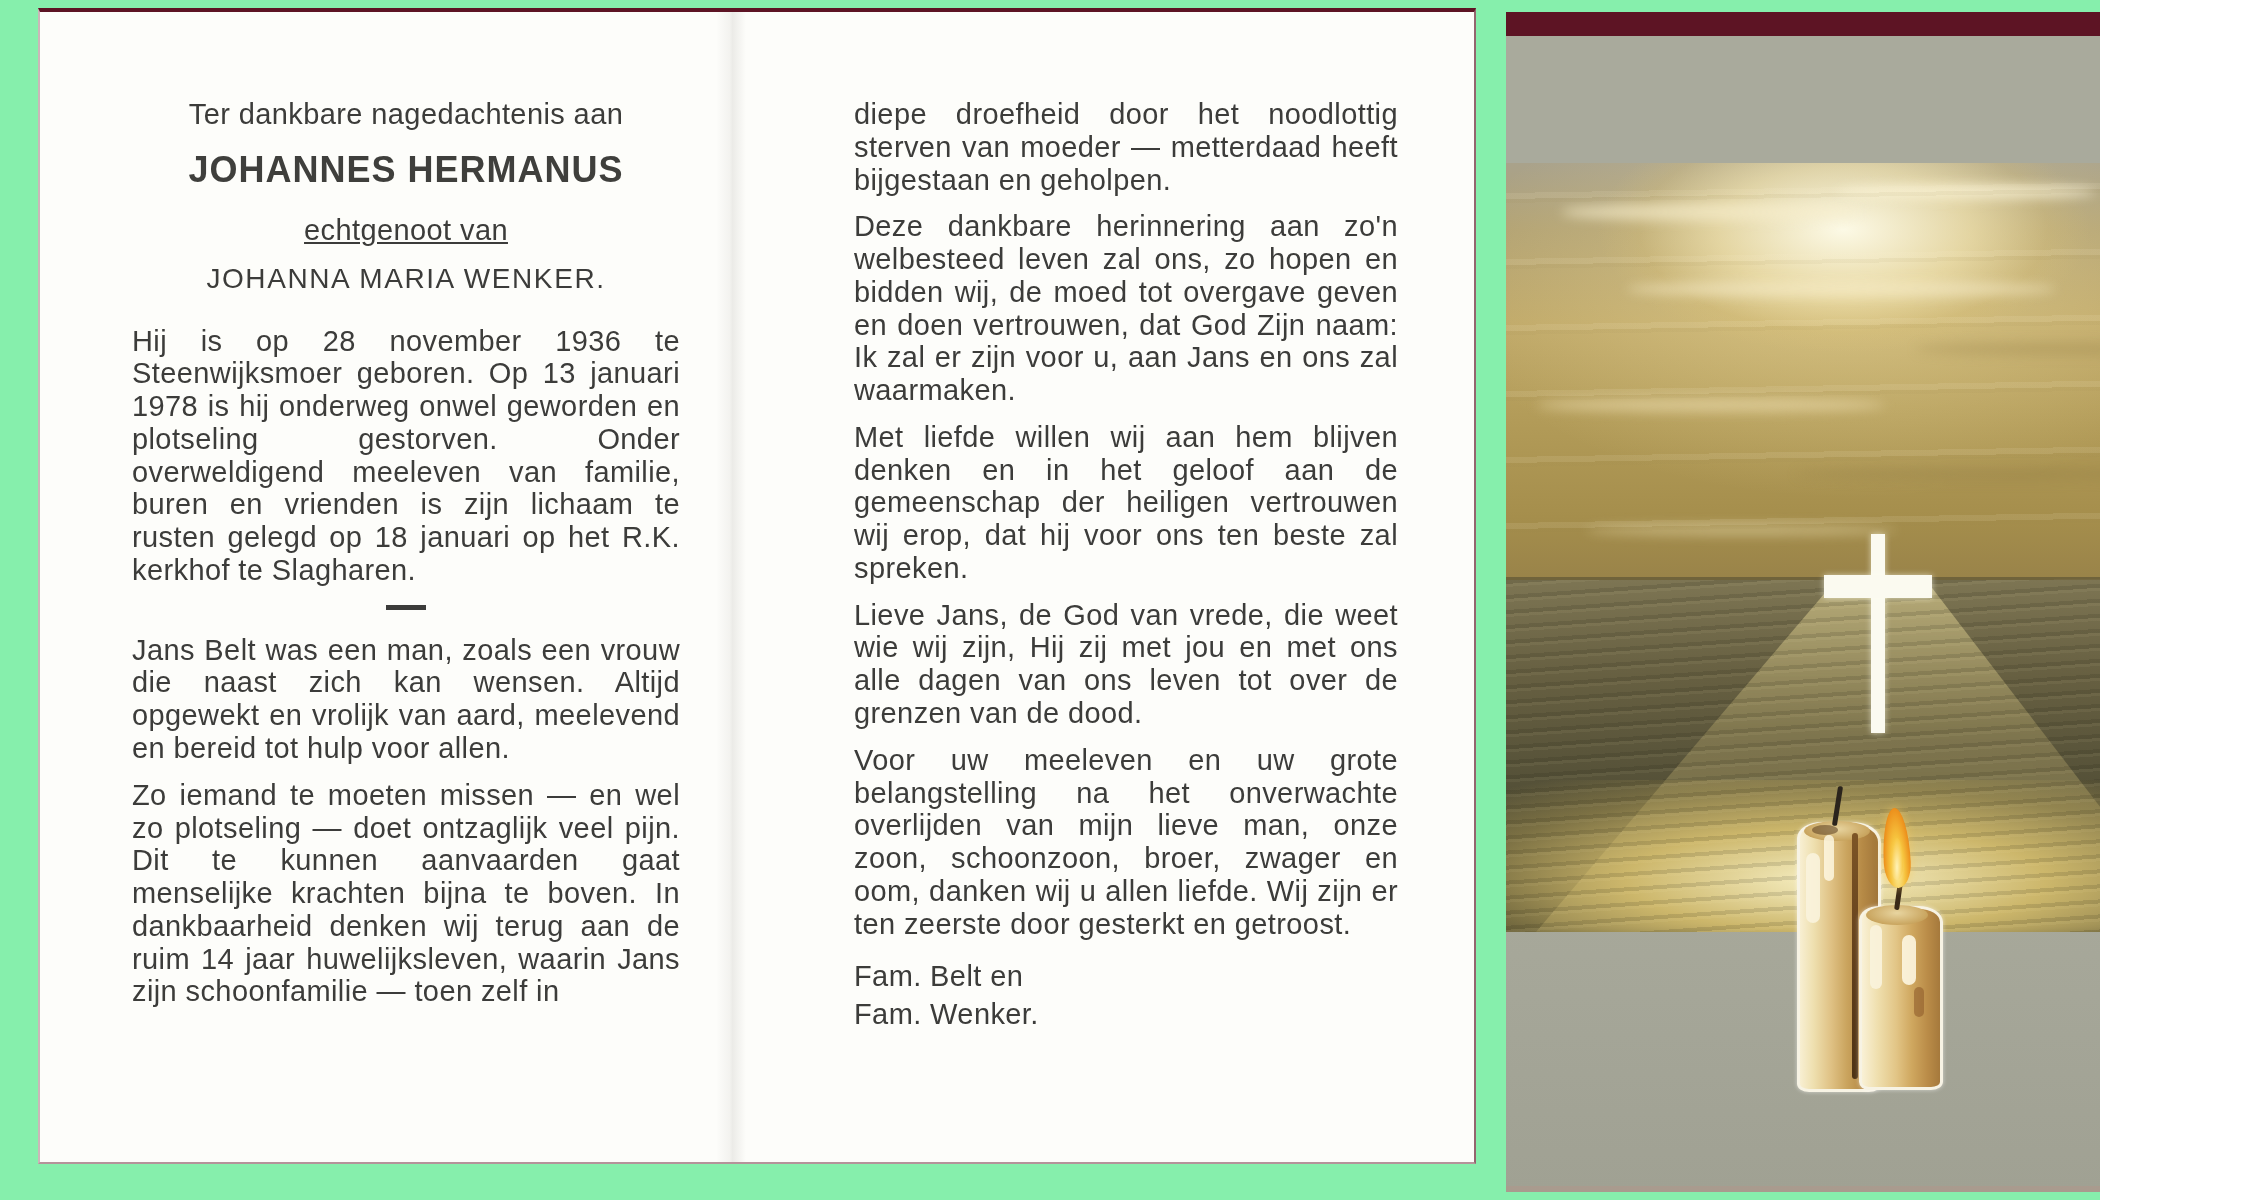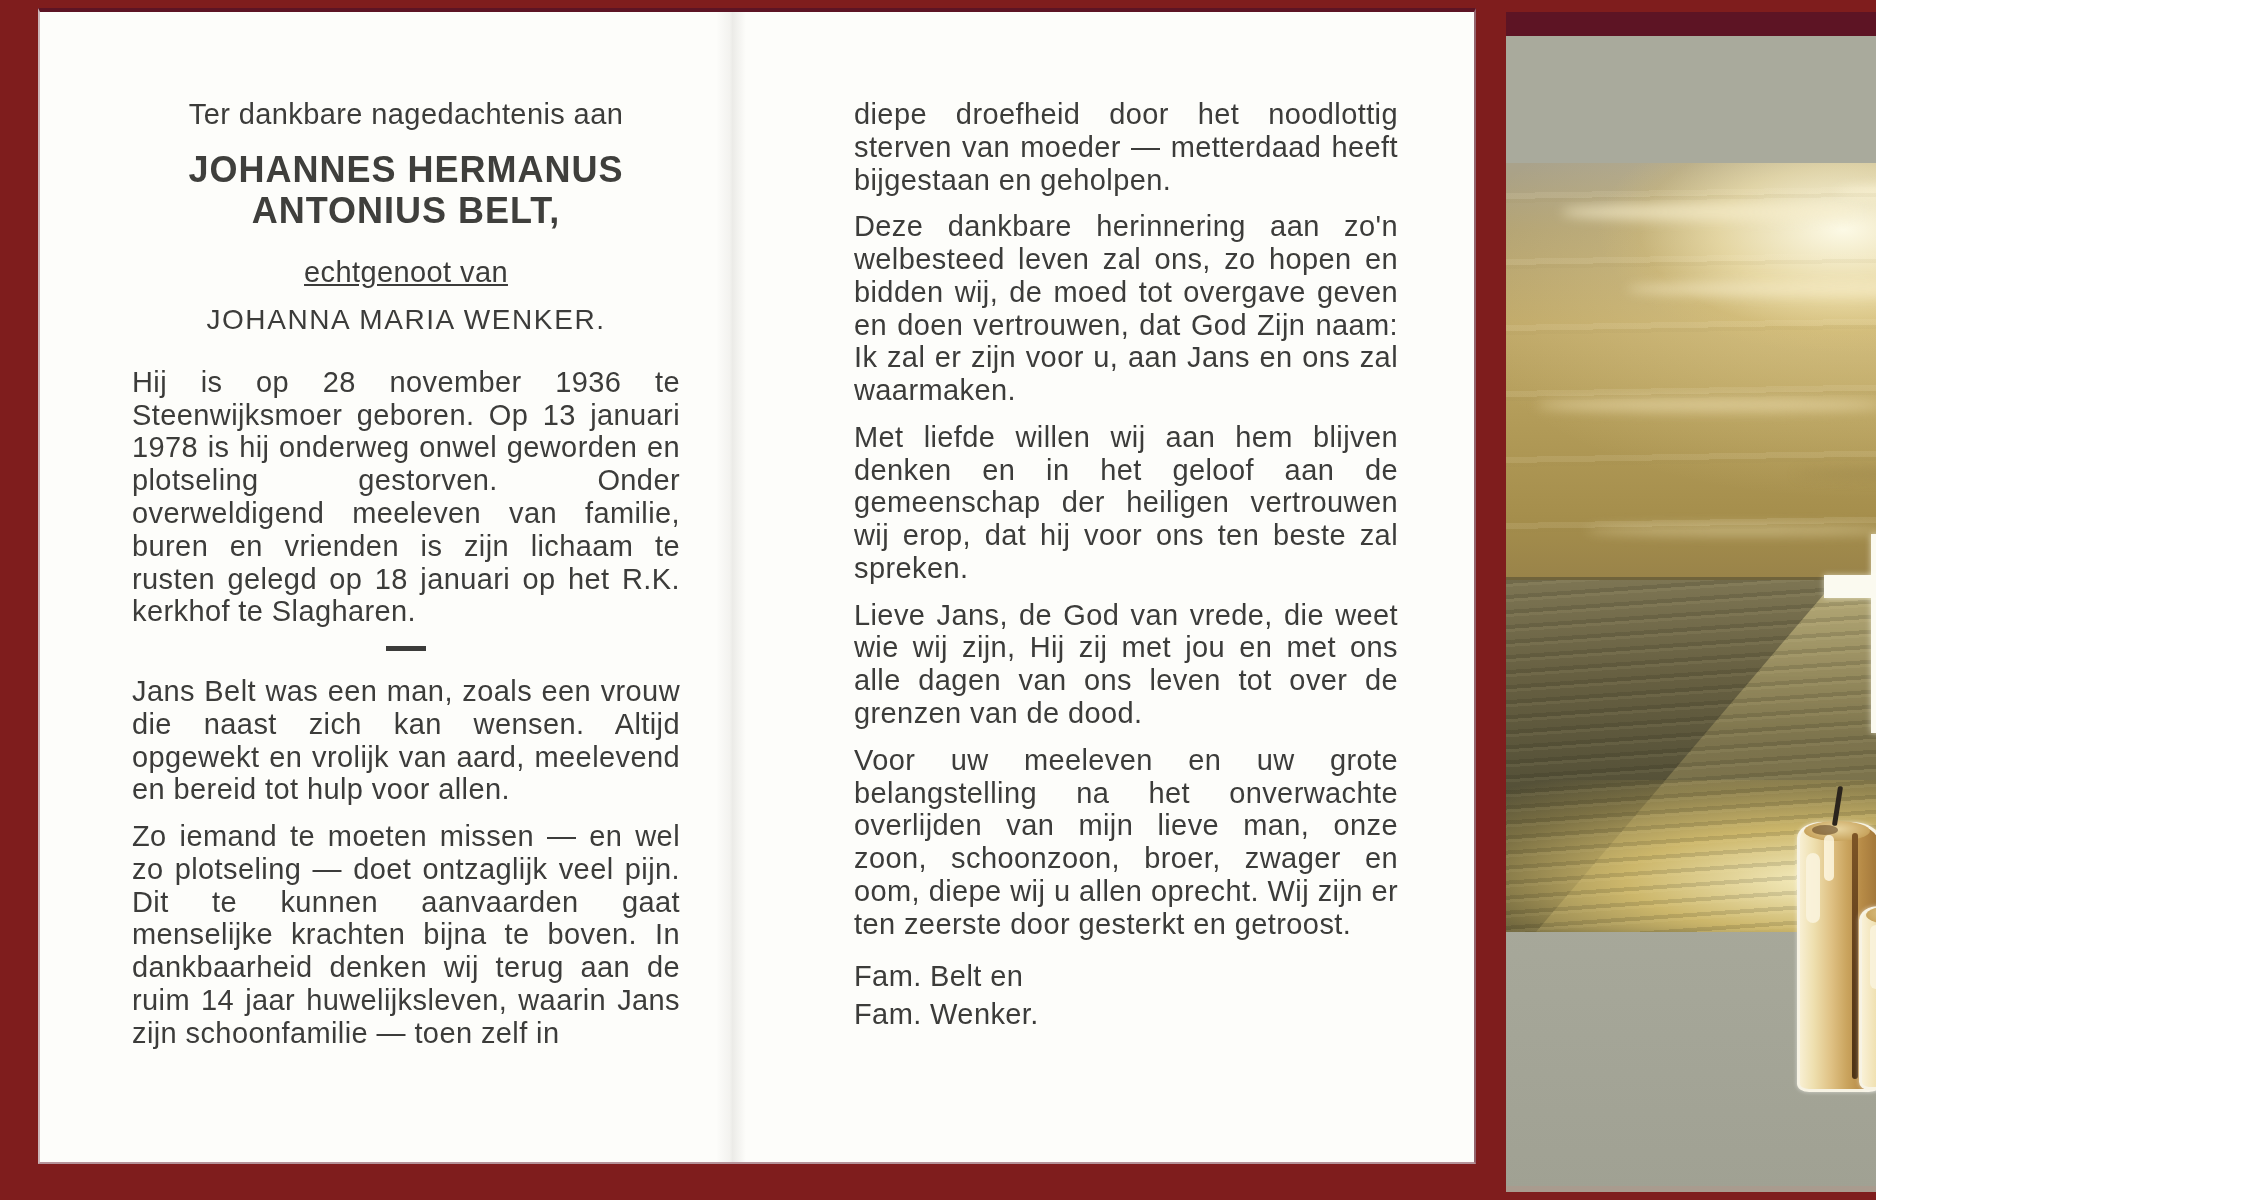--- a/index.html
+++ b/index.html
@@ -1,16 +1,16 @@
 <!DOCTYPE html>
 <html style="--paper: #fdfdfa; --ink: #3c3c3a; --maroon: #5d1424; --card-gray: #a9aa9c; --cross-white: #fbfaf0;"><head>
 <meta charset="utf-8">
 <style>
   html,body{margin:0;padding:0;background:#ffffff;}
-  .stage{position:relative;width:1876px;height:1200px;overflow:hidden;background:#7f1d1d;
+  .stage{position:relative;width:2100px;height:1200px;overflow:hidden;background:#86efac;
          font-family:"Liberation Sans","DejaVu Sans",sans-serif;}
 
   
   .card-left{position:absolute;left:38px;top:8px;width:1434px;height:1150px;
     background:var(--paper);
     border-top:4px solid var(--maroon);
     border-right:2px solid rgba(93,20,36,.65);
     border-bottom:2px solid rgba(93,20,36,.45);
     border-left:2px solid rgba(93,20,36,.30);}
   .fold{position:absolute;left:676px;top:0;width:30px;height:100%;
@@ -95,36 +95,35 @@
 
 <div class="stage">
 
   <div class="card-left">
     <div class="fold"></div>
 
     <div class="col col1">
       <div class="center intro">Ter dankbare nagedachtenis aan</div>
       <div class="center name">
         <div>JOHANNES HERMANUS</div>
-        <div>ANTONIUS BELT,</div>
       </div>
       <div class="center relation">echtgenoot van</div>
       <div class="center spouse">JOHANNA MARIA WENKER.</div>
       <p class="just">Hij is op 28 november 1936 te Steenwijksmoer geboren. Op 13 januari 1978 is hij onderweg onwel geworden en plotseling gestorven. Onder overweldigend meeleven van familie, buren en vrienden is zijn lichaam te rusten gelegd op 18 januari op het R.K. kerkhof te Slagharen.</p>
       <div class="dash"></div>
       <p class="just">Jans Belt was een man, zoals een vrouw die naast zich kan wensen. Altijd opgewekt en vrolijk van aard, meelevend en bereid tot hulp voor allen.</p>
       <p class="just">Zo iemand te moeten missen — en wel zo plotseling — doet ontzaglijk veel pijn. Dit te kunnen aanvaarden gaat menselijke krachten bijna te boven. In dankbaarheid denken wij terug aan de ruim 14 jaar huwelijksleven, waarin Jans zijn schoonfamilie — toen zelf in</p>
     </div>
 
     <div class="col col2">
       <p class="just">diepe droefheid door het noodlottig sterven van moeder — metterdaad heeft bijgestaan en geholpen.</p>
       <p class="just">Deze dankbare herinnering aan zo'n welbesteed leven zal ons, zo hopen en bidden wij, de moed tot overgave geven en doen vertrouwen, dat God Zijn naam: Ik zal er zijn voor u, aan Jans en ons zal waarmaken.</p>
       <p class="just">Met liefde willen wij aan hem blijven denken en in het geloof aan de gemeenschap der heiligen vertrouwen wij erop, dat hij voor ons ten beste zal spreken.</p>
       <p class="just">Lieve Jans, de God van vrede, die weet wie wij zijn, Hij zij met jou en met ons alle dagen van ons leven tot over de grenzen van de dood.</p>
-      <p class="just gap">Voor uw meeleven en uw grote belangstelling na het onverwachte overlijden van mijn lieve man, onze zoon, schoonzoon, broer, zwager en oom, diepe wij u allen oprecht. Wij zijn er ten zeerste door gesterkt en getroost.</p>
+      <p class="just gap">Voor uw meeleven en uw grote belangstelling na het onverwachte overlijden van mijn lieve man, onze zoon, schoonzoon, broer, zwager en oom, danken wij u allen liefde. Wij zijn er ten zeerste door gesterkt en getroost.</p>
       <div class="sig">
         <div>Fam. Belt en</div>
         <div>Fam. Wenker.</div>
       </div>
     </div>
   </div>
 
   <div class="card-right">
     <div class="maroon-top"></div>
     <div class="maroon-side"></div>

